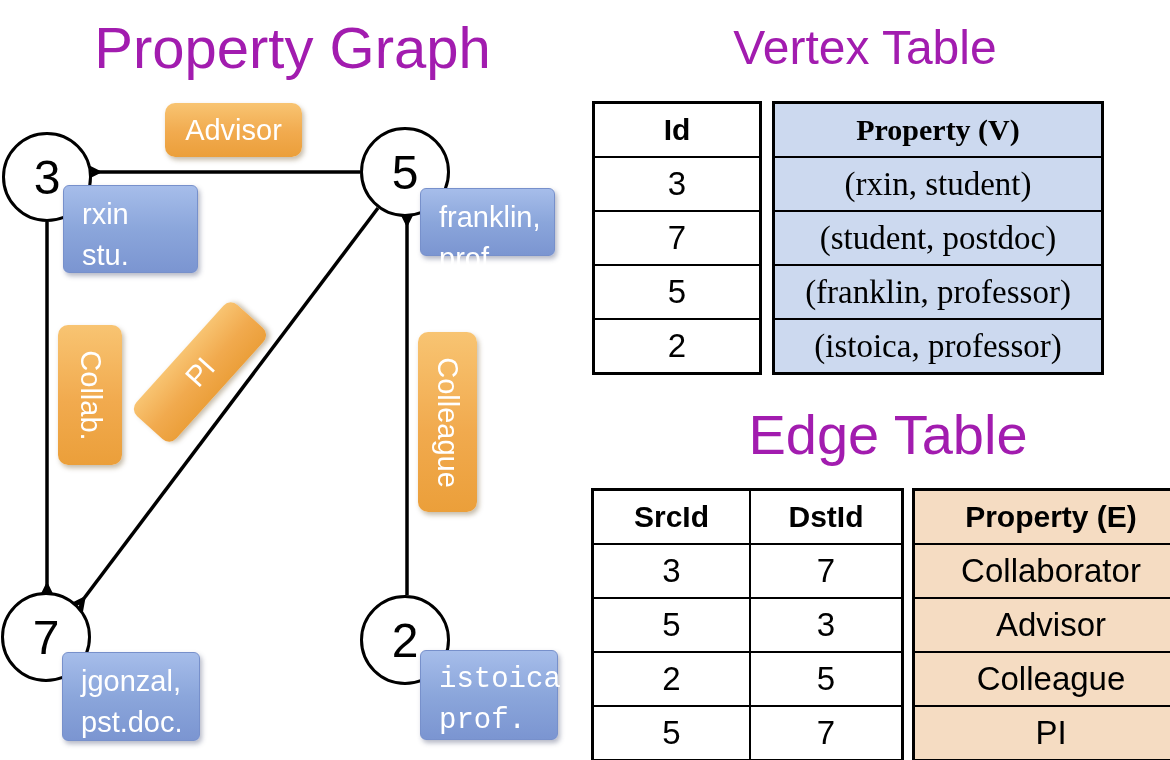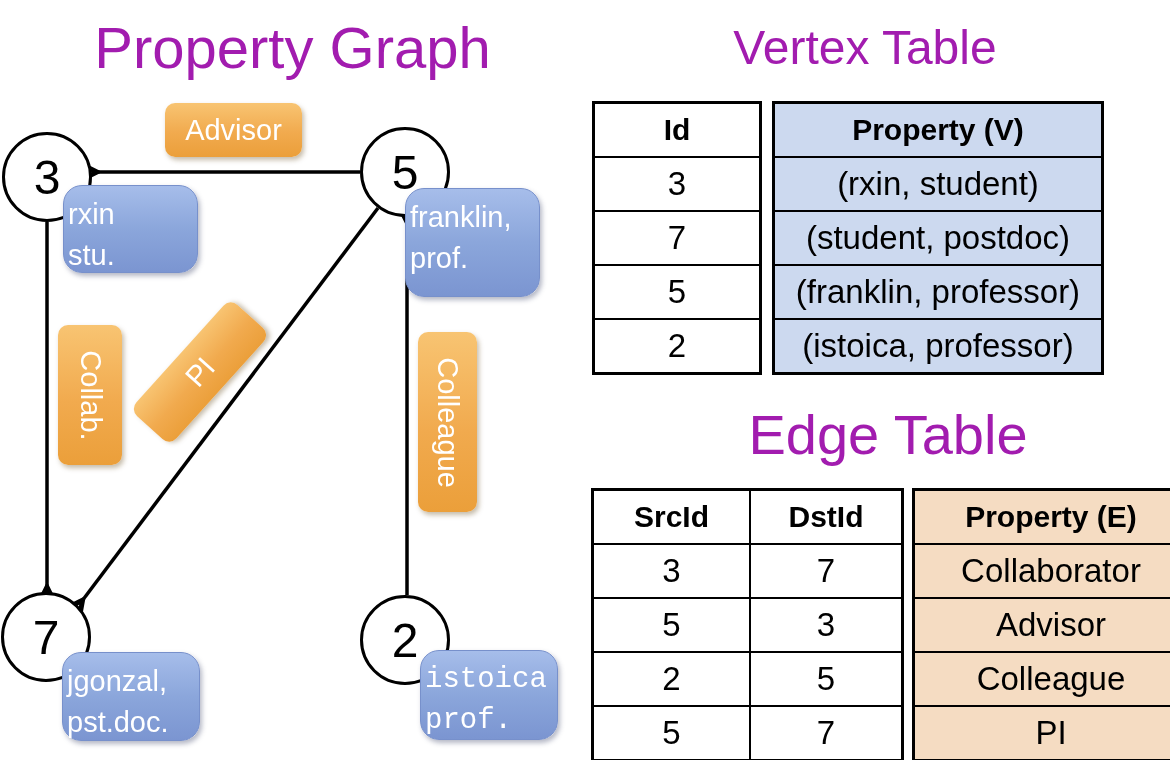--- a/index.html
+++ b/index.html
@@ -50,31 +50,31 @@
   .edge-label .vtext { display: inline-block; transform: rotate(90deg); white-space: nowrap; }
   #elabel-advisor   { left: 165px; top: 103px; width: 137px; height: 54px; }
   #elabel-collab    { left: 58px;  top: 325px; width: 64px;  height: 140px; }
   #elabel-pi        { left: 125px; top: 345px; width: 150px; height: 54px; transform: rotate(-48deg); }
   #elabel-colleague { left: 418px; top: 332px; width: 59px;  height: 180px; }
 
   .vprop {
     position: absolute;
     background: linear-gradient(180deg, #a6bdea 0%, #8ba6db 50%, #7b95d1 100%);
     border: 1.5px solid #7790cb;
-    border-radius: 19px;
+    border-radius: 6px;
     box-shadow: 2px 3px 5px rgba(40,50,90,0.35);
     color: #ffffff;
     font-size: 29px;
     line-height: 1.42;
-    padding: 8px 8px 6px 4px;
+    padding: 8px 8px 6px 18px;
     box-sizing: border-box;
     z-index: 4;
   }
   #vprop-3 { left: 63px;  top: 185px; width: 135px; height: 88px; }
-  #vprop-5 { left: 405px; top: 188px; width: 135px; height: 109px; }
+  #vprop-5 { left: 420px; top: 188px; width: 135px; height: 68px; }
   #vprop-7 { left: 62px;  top: 652px; width: 138px; height: 89px; }
   #vprop-2 { left: 420px; top: 650px; width: 138px; height: 90px; font-family: Liberation Mono, monospace; }
 
   
   .tgroup { position: absolute; display: flex; }
   #vertex-tables { left: 592px; top: 101px; gap: 10px; }
   #edge-tables   { left: 591px; top: 488px; gap: 8px; }
 
   table.sheet {
     border-collapse: collapse;
@@ -88,21 +88,21 @@
     padding: 0 4px;
     color: #000;
     height: 52px;
     overflow: hidden;
     white-space: nowrap;
   }
   table.sheet th { font-size: 30px; font-weight: bold; margin-top: 40px; }
   table.sheet td { font-size: 33px; font-weight: normal; }
 
   #vt-id   { width: 170px; }
-  #vt-prop { width: 332px; }
+  #vt-prop { width: 332px; font-family: Liberation Serif, serif; }
   #et-ids  { width: 289px; }
   #et-prop { width: 278px; }
   #vt-prop th, #vt-prop td { background: #ccd9ef; }
   #et-prop th, #et-prop td { background: #f5dcc2; }
   #vt-id th, #vt-id td, #et-ids th, #et-ids td { background: #ffffff; }
 </style>
 </head>
 <body>
 
 <div class="stage">

